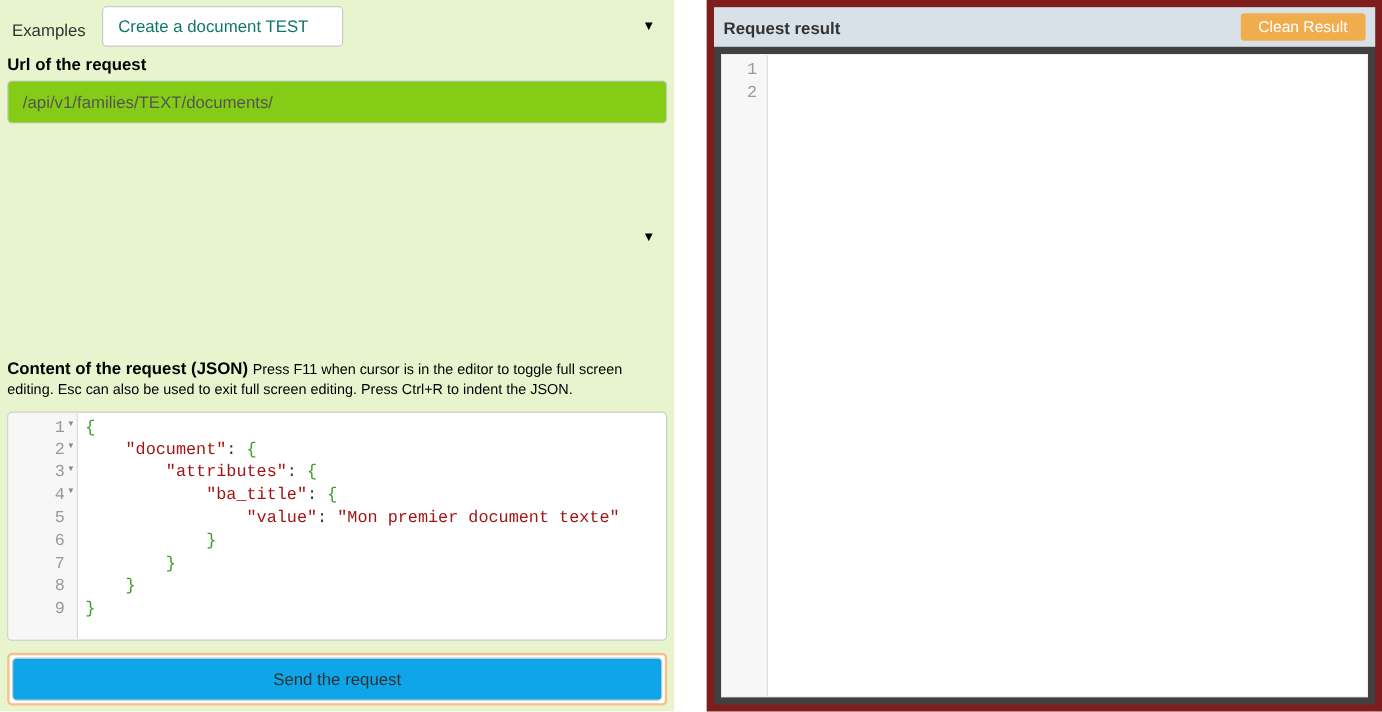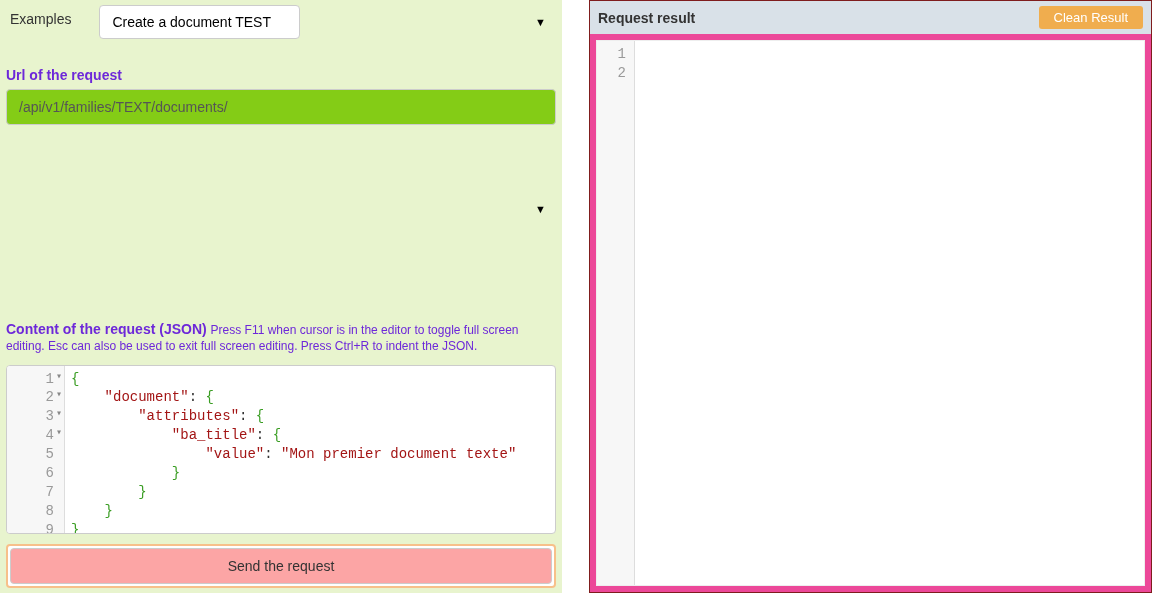--- a/index.html
+++ b/index.html
@@ -16,42 +16,42 @@
     background: #e8f4ce;
     padding: 5px 6px;
     display: flex;
     flex-direction: column;
   }
   .right-panel {
     flex: 1;
     margin-left: 27px;
     display: flex;
     flex-direction: column;
-    background: #ec4899;
-    border: 1px solid #7f1d1d;
+    background: #404040;
+    border: 6px solid #7f1d1d;
   }
   .top-row {
     display: flex;
-    align-items: flex-start;
-    gap: 24px;
+    align-items: flex-end;
+    gap: 10px;
   }
   .examples-label {
     color: #333;
     font-size: 14px;
     padding: 6px 4px;
   }
   .select-examples {
     flex: 1;
     appearance: none;
     background: #fff;
     border: 1px solid #ccc;
     border-radius: 4px;
     padding: 8px 28px 8px 12px;
     font-size: 14px;
-    color: #000000;
+    color: #0f766e;
     position: relative;
   }
   .select-wrap {
     position: relative;
     flex: 1;
   }
   .select-caret {
     position: absolute;
     right: 10px;
     top: 50%;
@@ -64,23 +64,23 @@
     background: #5bc0de;
     color: #fff;
     border: none;
     border-radius: 4px;
     padding: 9px 16px;
     font-size: 14px;
     cursor: pointer;
   }
   .section-label {
     font-weight: bold;
-    color: #6d28d9;
-    font-size: 14px;
-    margin-top: 28px;
+    color: #000000;
+    font-size: 14px;
+    margin-top: 6px;
     margin-bottom: 6px;
   }
   .input-text {
     width: 100%;
     background: #84cc16;
     border: 1px solid #ccc;
     border-radius: 4px;
     padding: 9px 12px;
     font-size: 14px;
     color: #555;
@@ -143,21 +143,21 @@
   .str { color: #a31515; }
   .send-row {
     background: #fff;
     border: 2px solid #f7c08a;
     border-radius: 4px;
     margin-top: 10px;
     padding: 2px;
   }
   .btn-send {
     width: 100%;
-    background: #fca5a5;
+    background: #0ea5e9;
     border: 1px solid #ccc;
     border-radius: 4px;
     padding: 9px 0;
     font-size: 14px;
     color: #333;
     cursor: pointer;
   }
   .result-header {
     background: #d9e1e8;
     display: flex;

